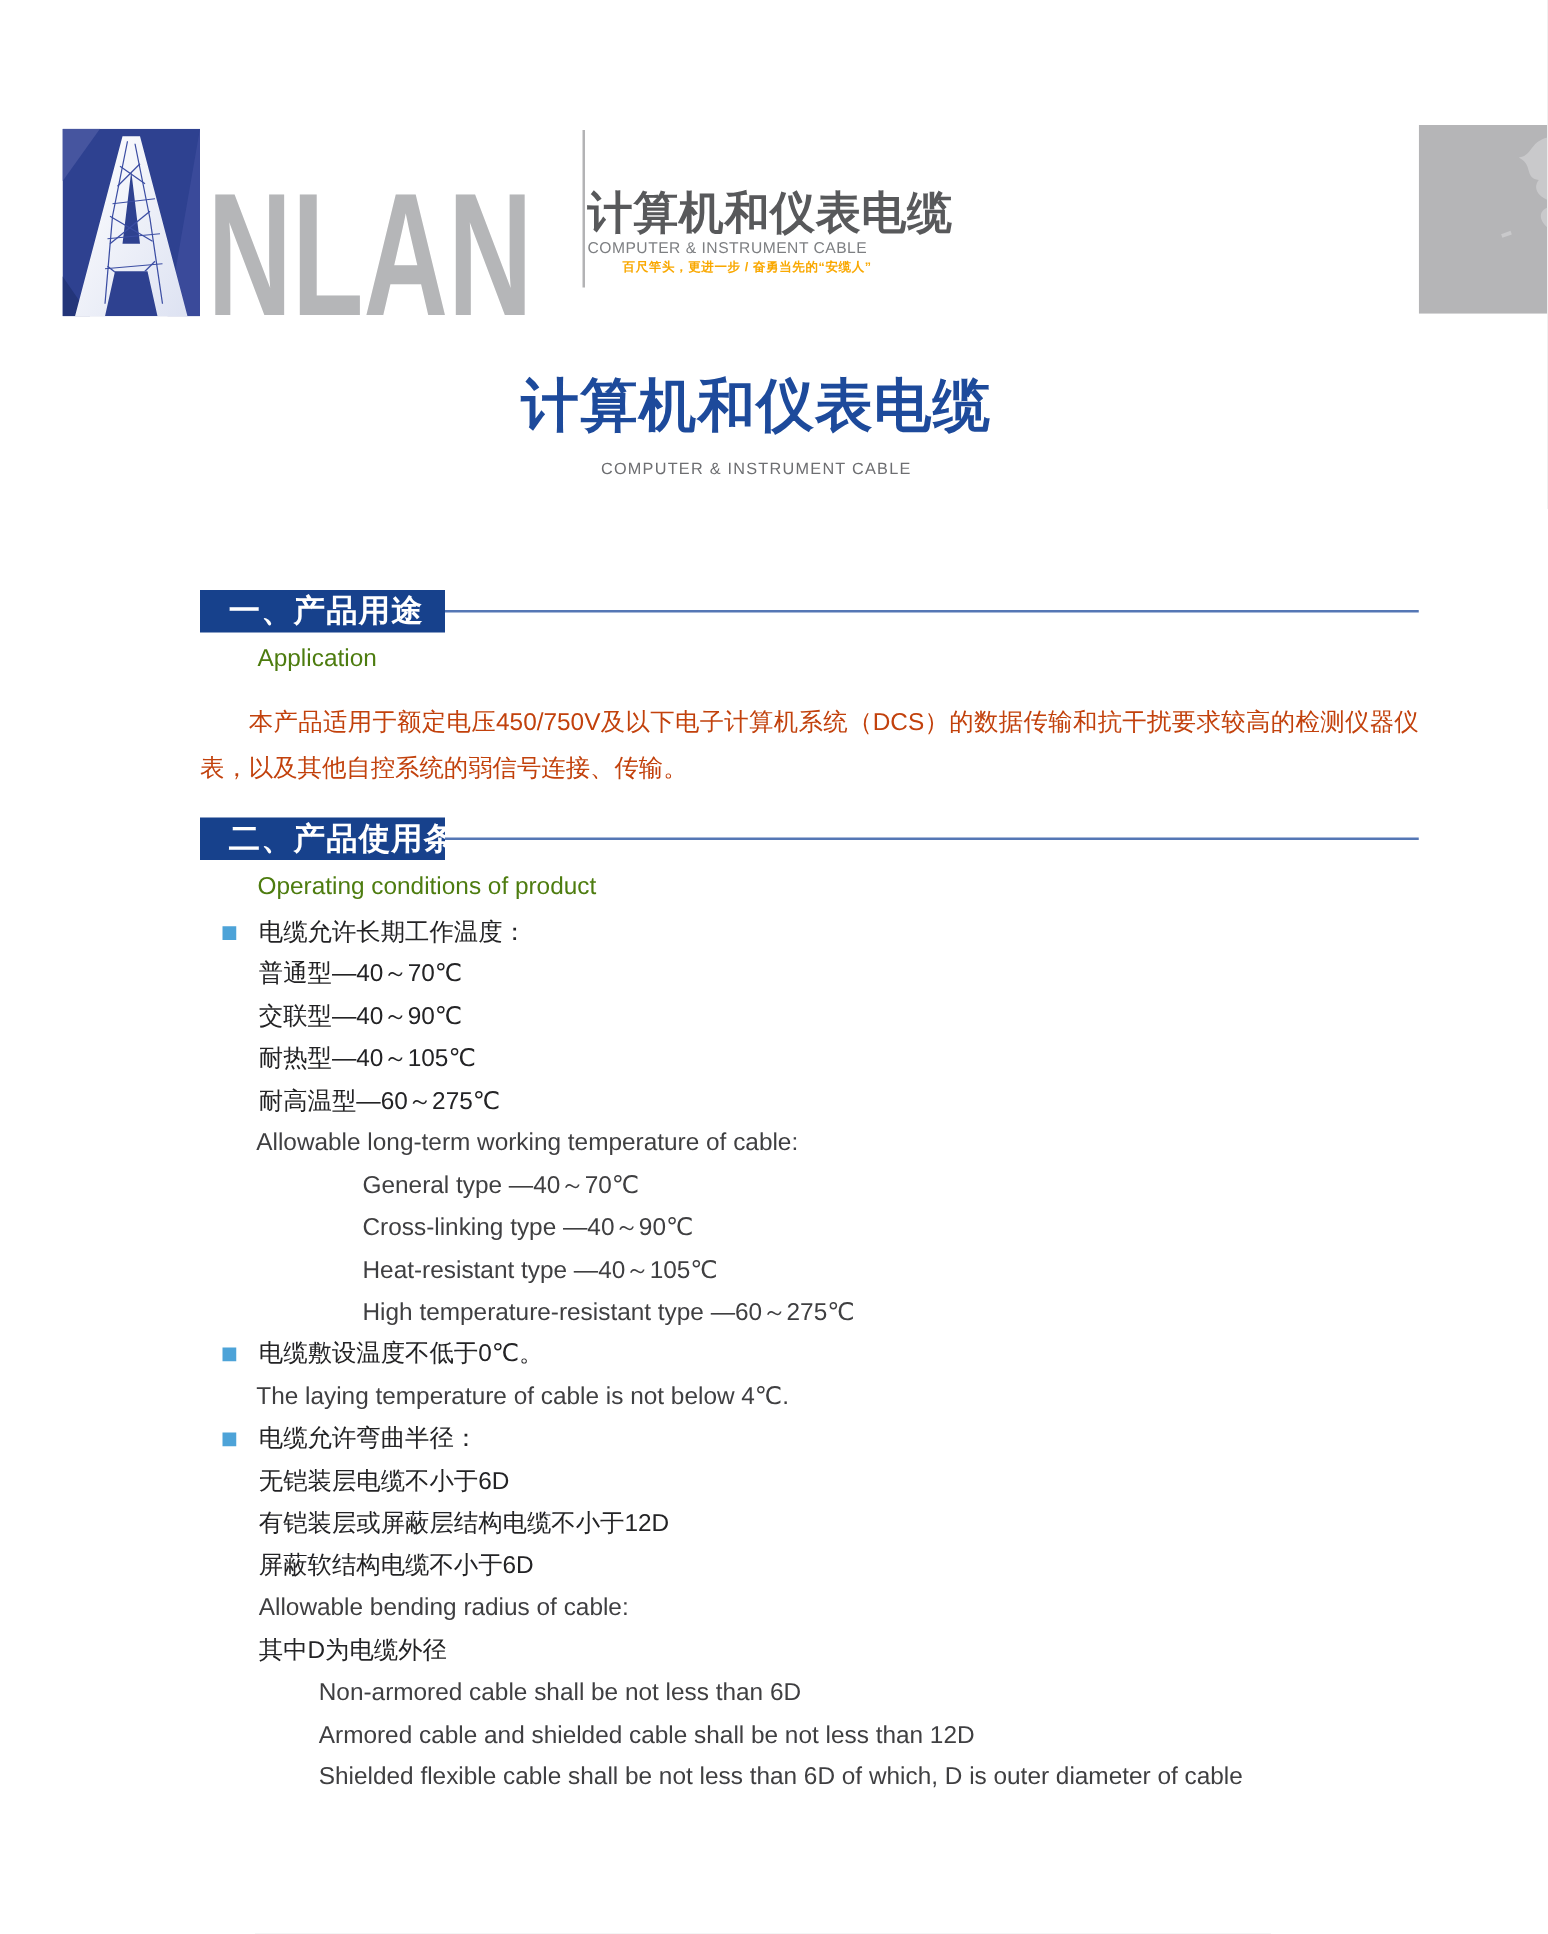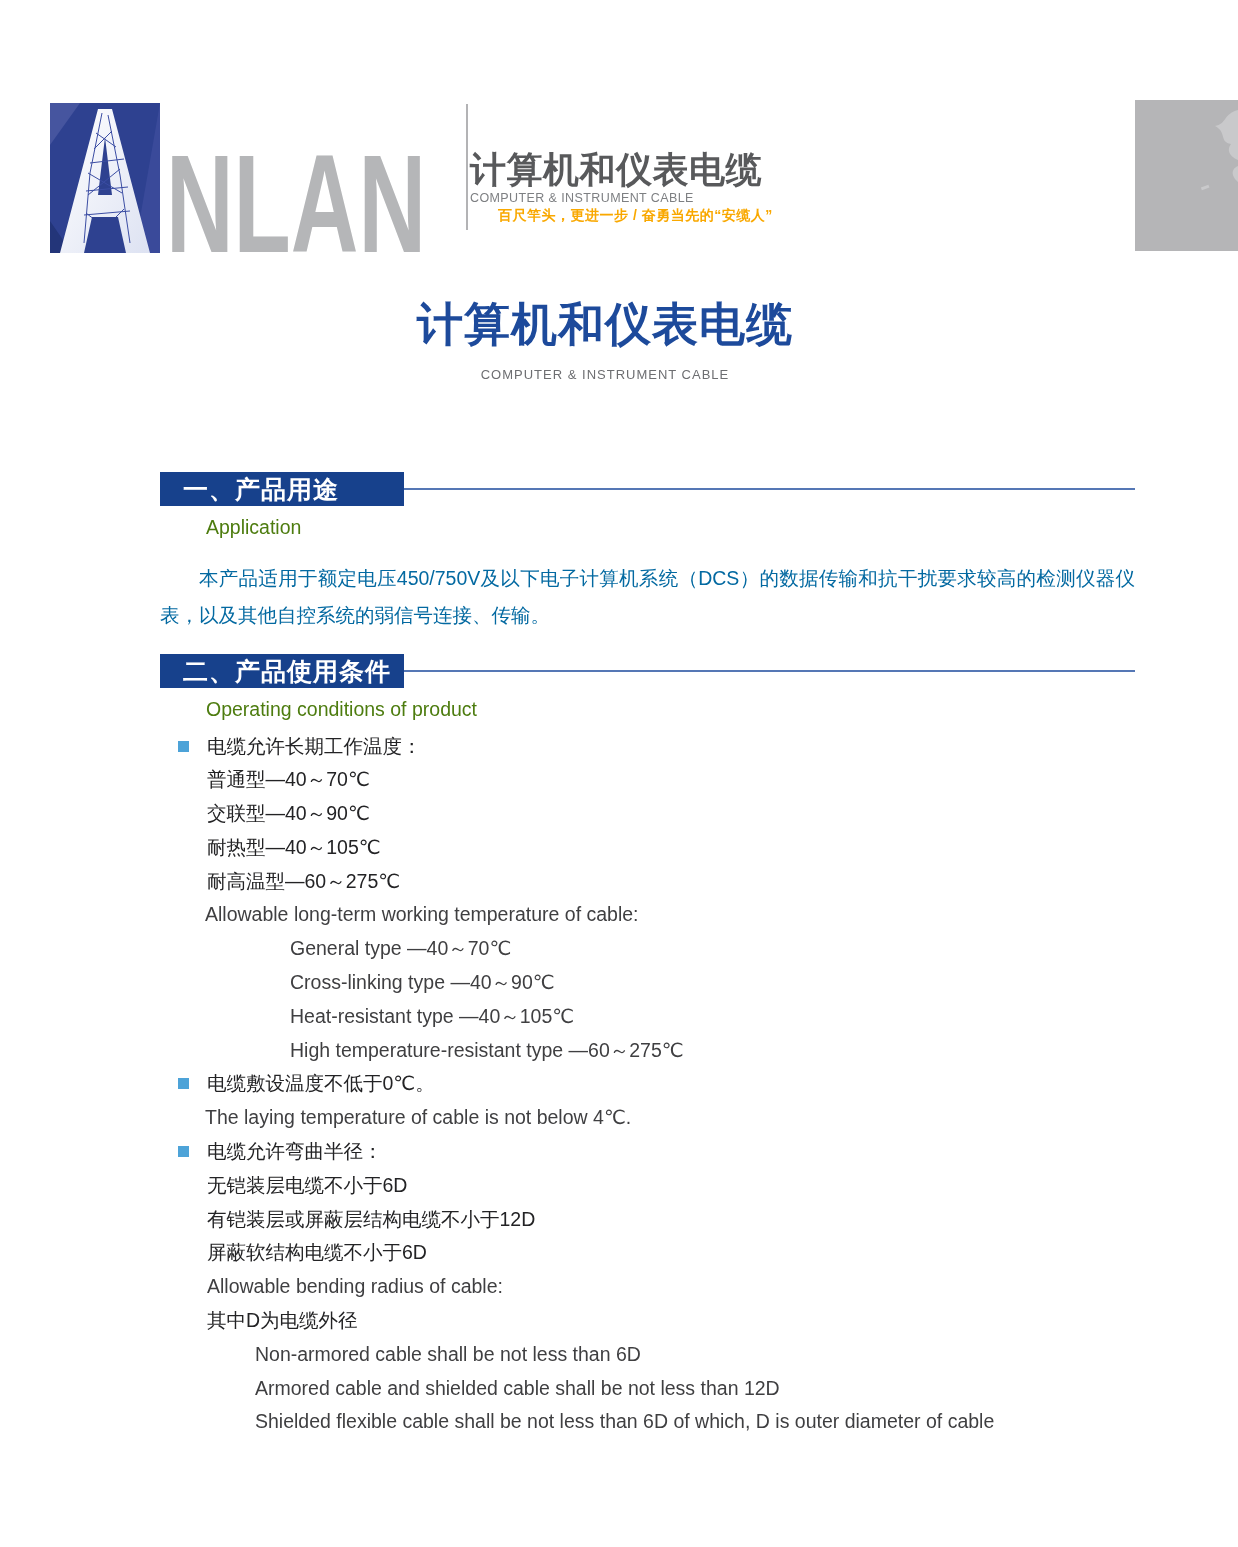--- a/index.html
+++ b/index.html
@@ -5,34 +5,34 @@
   html,body{margin:0;padding:0;background:#e8e8e8;}
   .page{
     position:relative;width:1238px;height:1547px;margin:0 auto;background:#ffffff;
     font-family:"Liberation Sans","DejaVu Sans",sans-serif;overflow:hidden;
   }
   
   .logo-svg{position:absolute;left:50px;top:103px;}
   .hdr-divider{position:absolute;left:466px;top:104px;width:2px;height:126px;background:#b3b3b5;}
   .hdr-cn{position:absolute;left:470px;top:146px;font-size:36px;font-weight:bold;color:#58595b;letter-spacing:0.5px;}
   .hdr-en{position:absolute;left:470px;top:191px;font-size:12.5px;color:#7d7f82;letter-spacing:0.4px;}
-  .hdr-slogan{position:absolute;left:498px;top:207px;font-size:14px;font-weight:bold;color:var(--slogan-orange,#F9A800);letter-spacing:0.5px;}
+  .hdr-slogan{position:absolute;left:498px;top:207px;font-size:10px;font-weight:bold;color:var(--slogan-orange,#F9A800);letter-spacing:0.5px;}
   .corner-svg{position:absolute;left:1135px;top:100px;}
   
   .page-title{position:absolute;left:5px;top:294px;width:1200px;text-align:center;}
   .page-title .cn{font-size:46px;font-weight:bold;color:var(--title-blue,#1D4A9B);letter-spacing:1px;}
   .page-title .en{margin-top:11px;font-size:13px;color:#6d6e71;letter-spacing:1px;}
   
   .content{position:absolute;left:160px;top:472px;width:975px;}
   .sec-header{display:flex;align-items:center;height:34px;}
-  .sec-bar{width:244px;height:34px;line-height:34px;box-sizing:border-box;padding-left:23px;
+  .sec-bar{width:196px;height:34px;line-height:34px;box-sizing:border-box;padding-left:23px;
            background:var(--accent-blue,#17418C);color:#fff;font-size:25px;font-weight:bold;letter-spacing:1px;white-space:nowrap;}
   .sec-line{flex:1;height:2px;background:var(--line-blue,#5577B5);}
   .sub-label{margin:8px 0 0 46px;font-size:19.5px;line-height:26px;color:#4d7c0f;}
-  .para-cn{margin-top:20px;font-size:19.5px;line-height:37px;color:#0369a1;text-align:justify;text-indent:39px;}
+  .para-cn{margin-top:20px;font-size:19.5px;line-height:37px;color:#c2410c;text-align:justify;text-indent:39px;}
   .para-en{margin-top:3px;font-size:19.5px;line-height:35px;color:#3f3f41;text-align:justify;text-indent:36px;}
   .sec2{margin-top:0;}
   .list{margin-top:8px;}
   .li{position:relative;line-height:33.8px;font-size:19.5px;color:#232325;white-space:nowrap;}
   .li.en{color:#3f3f41;}
   .pl-cn{padding-left:47px;}
   .pl-en{padding-left:45px;}
   .pl-type{padding-left:130px;}
   .pl-bend{padding-left:95px;}
   .bullet{position:absolute;left:18px;top:11px;width:11px;height:11px;background:var(--bullet-blue,#4DA3D8);}

